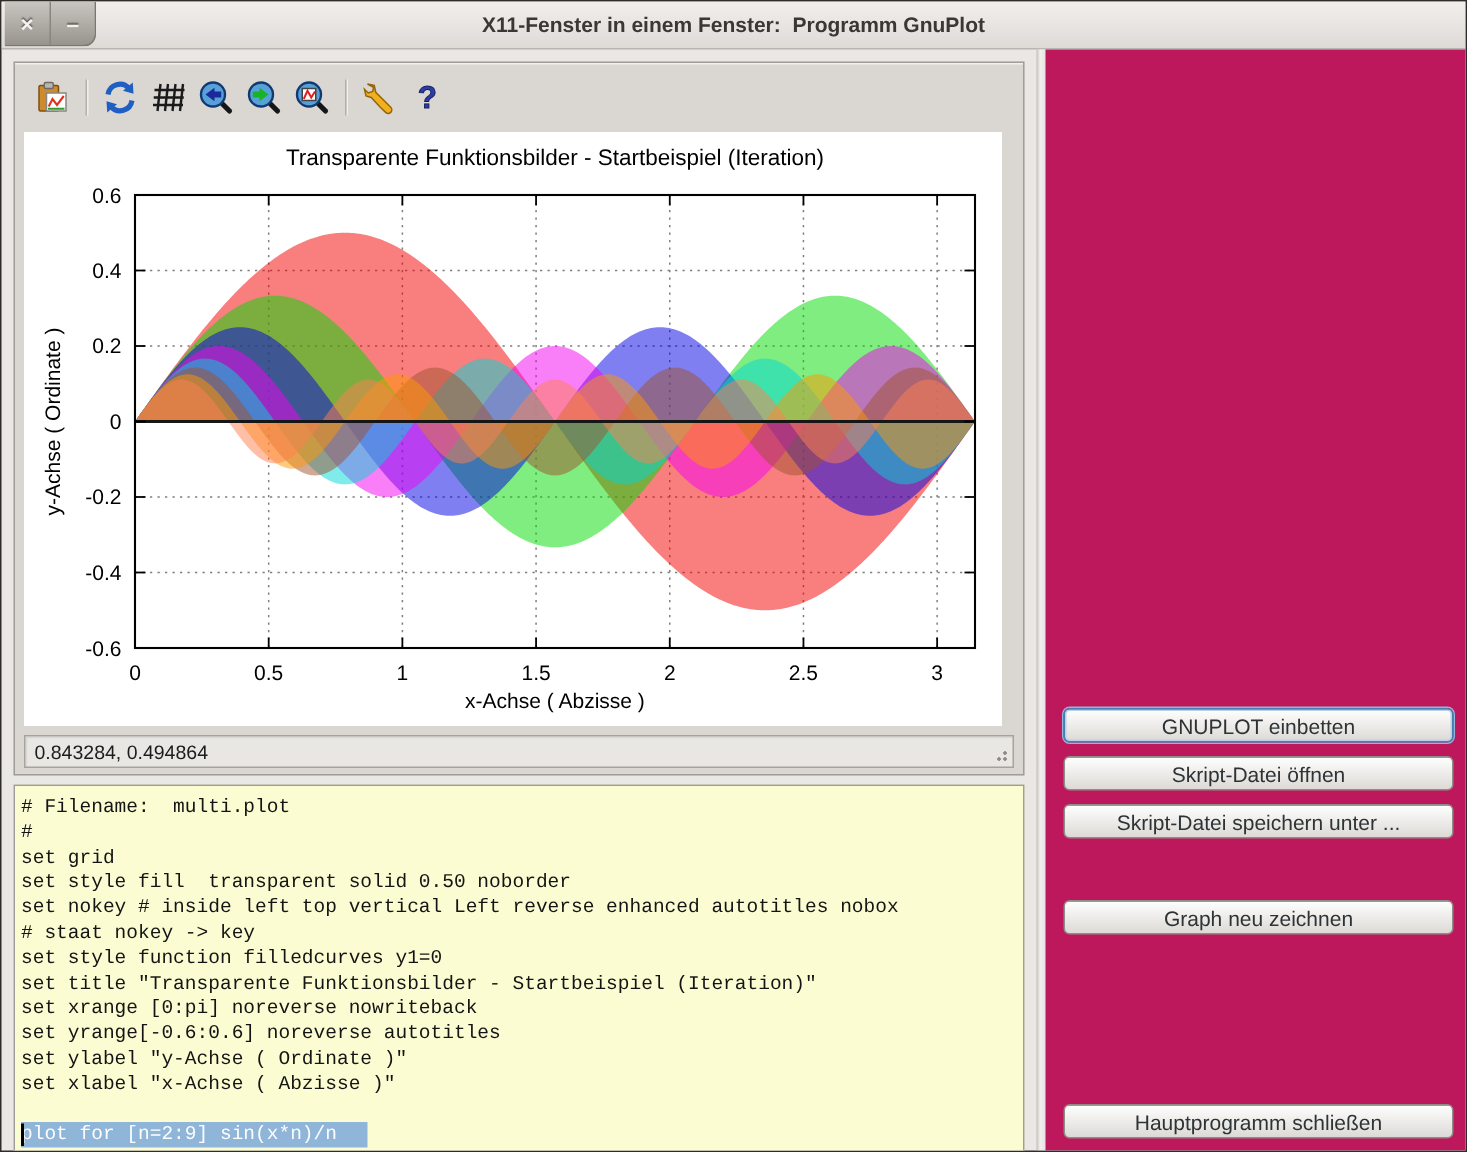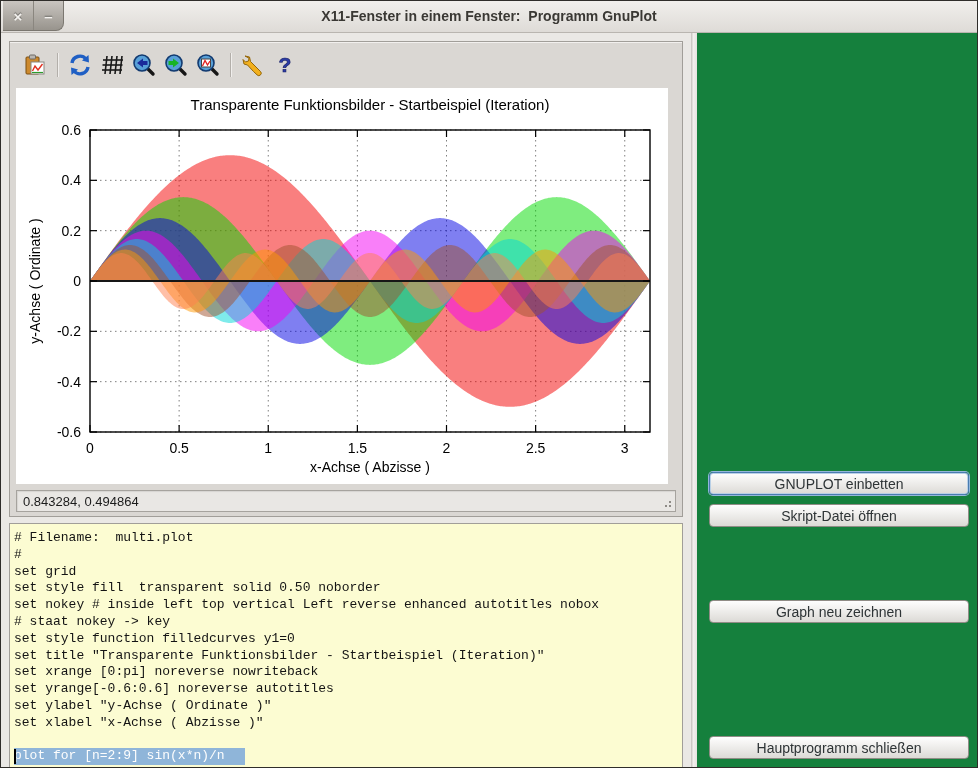--- a/index.html
+++ b/index.html
@@ -31,21 +31,21 @@
   .win-btn{
     width:30px;height:30px;display:flex;align-items:center;justify-content:center;
     color:#f4f2ef;font-size:15px;font-weight:bold;cursor:default;
     text-shadow:0 -1px 1px rgba(0,0,0,.45);
   }
   .win-btn + .win-btn{border-left:1px solid #8a867f;}
   
   .left-col{position:absolute;left:0;top:32px;width:690px;bottom:0;}
   .splitter{position:absolute;left:690px;top:32px;width:6px;bottom:0;
     background:linear-gradient(90deg,#c2bfba,#f2f0ee 40%,#e6e3e0);}
-  .right-col{position:absolute;left:696px;top:32px;right:0;bottom:0;background:#15803d;}
+  .right-col{position:absolute;left:696px;top:32px;right:0;bottom:0;background:#be185d;}
   
   .plot-panel{
     position:absolute;left:8px;top:8px;width:674px;height:476px;
     background:#dad7d3;border:1px solid #a19e99;
     box-shadow:inset 0 1px 0 #f2f0ee;
   }
   .toolbar{
     position:absolute;left:2px;top:2px;right:2px;height:42px;
     display:flex;align-items:center;gap:6px;padding-left:10px;
   }
@@ -275,16 +275,17 @@
           <div><div class="script-line selected">plot for [n=2:9] sin(x*n)/n<span class="caret"></span></div></div>
         </div>
     </div>
   </div>
 
   <div class="splitter"></div>
 
   <div class="right-col">
     <button class="push-btn focused" style="top:439px">GNUPLOT einbetten</button>
     <button class="push-btn" style="top:471px">Skript-Datei öffnen</button>
+    <button class="push-btn" style="top:503px">Skript-Datei speichern unter ...</button>
     <button class="push-btn" style="top:567px">Graph neu zeichnen</button>
     <button class="push-btn" style="top:703px">Hauptprogramm schließen</button>
   </div>
 </div>
 
 </body></html>

